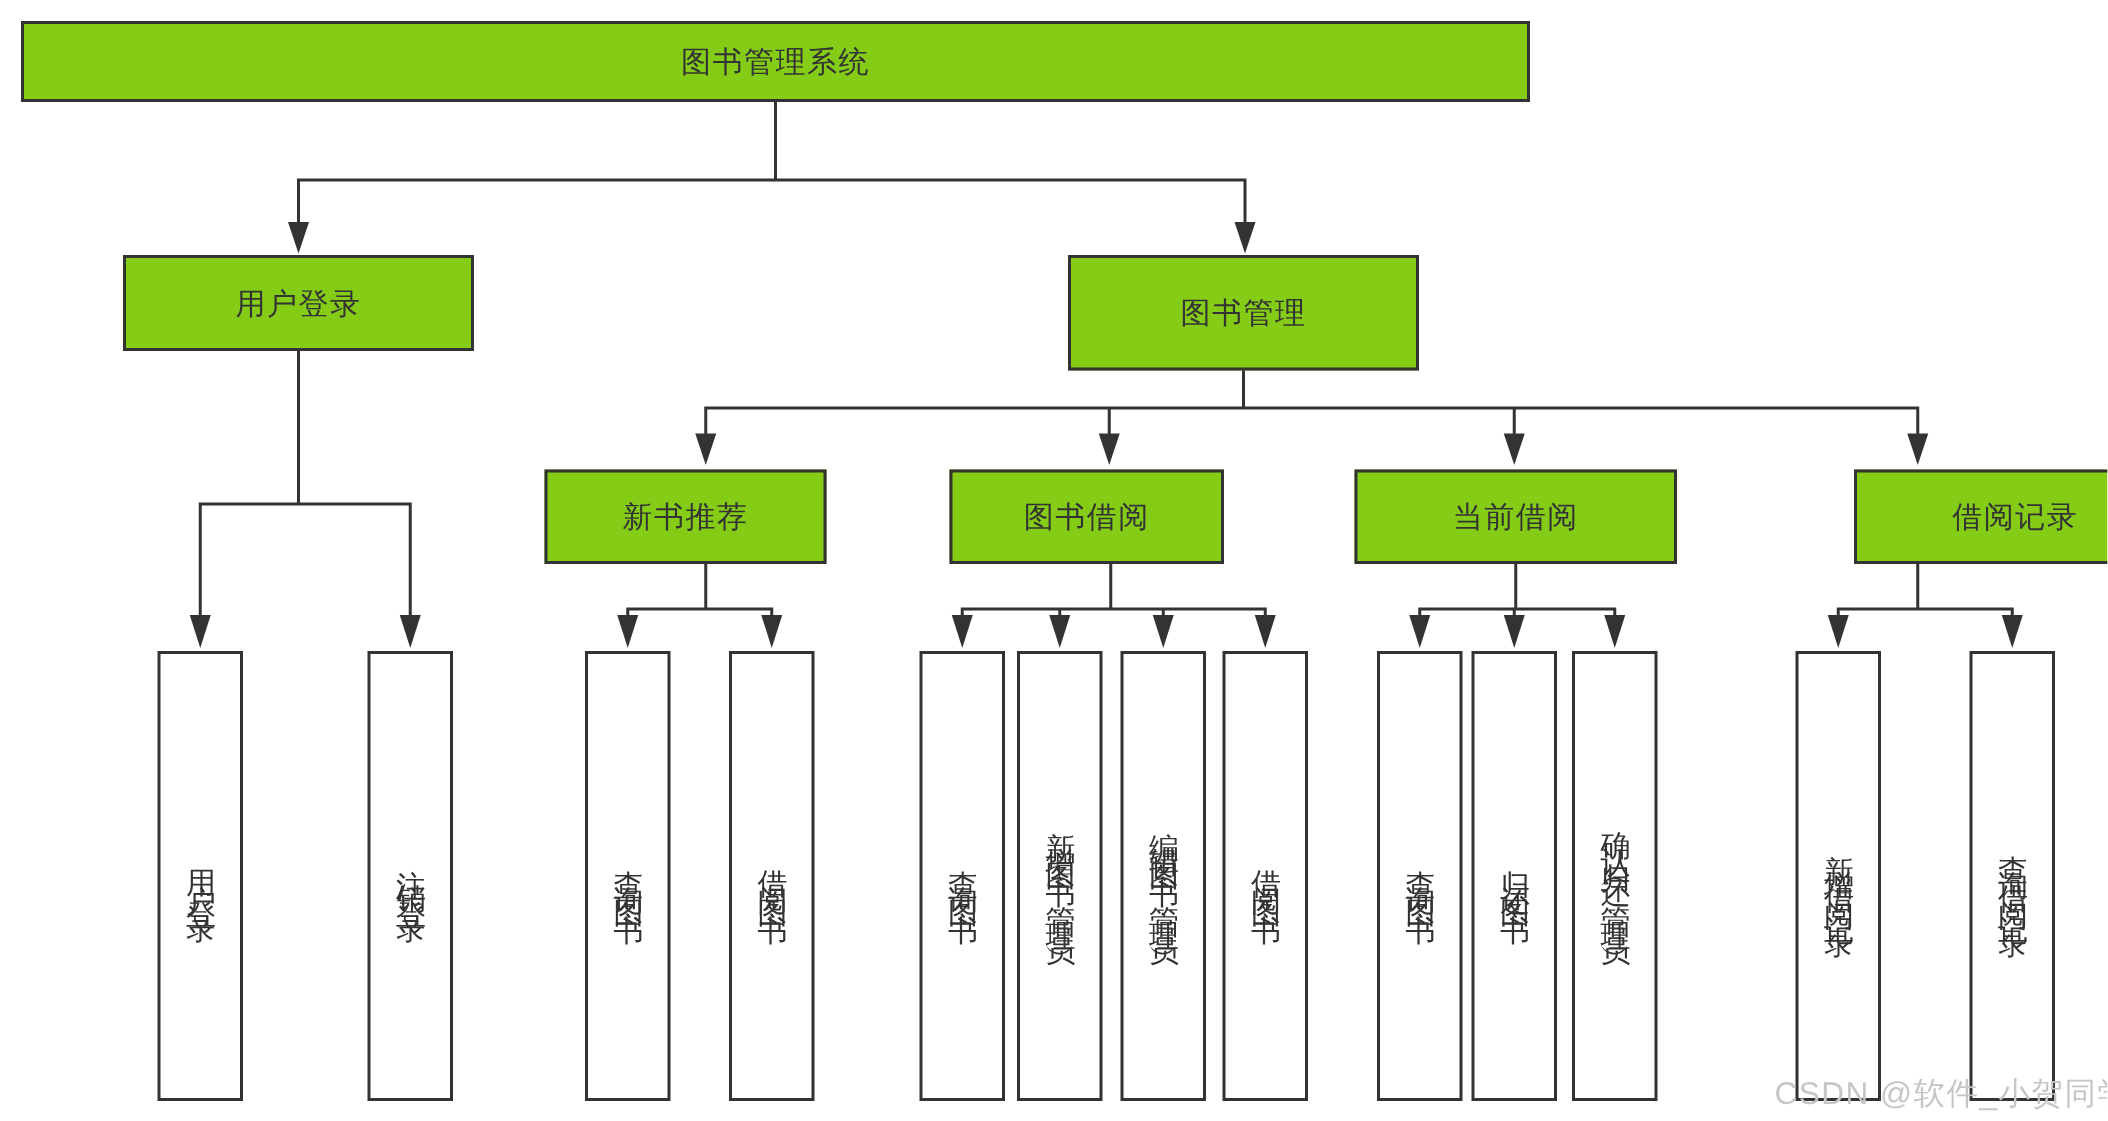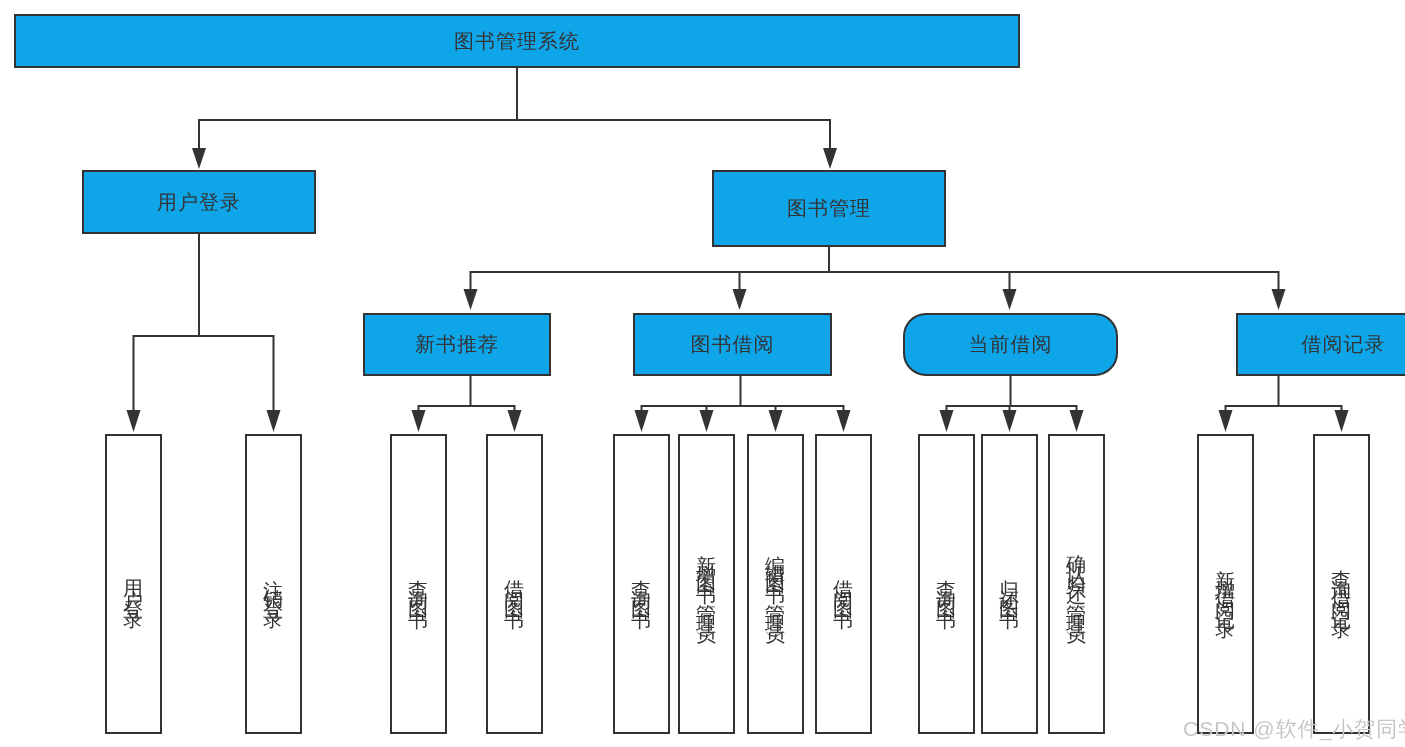--- a/index.html
+++ b/index.html
@@ -17,21 +17,21 @@
   }
   #connectors {
     position: absolute;
     left: 0;
     top: 0;
     pointer-events: none;
   }
   .box {
     position: absolute;
     box-sizing: border-box;
-    background: #0ea5e9;
+    background: #84cc16;
     border: 2px solid #333333;
     color: #333333;
     display: flex;
     align-items: center;
     justify-content: center;
     font-size: 20px;
     letter-spacing: 1px;
     white-space: nowrap;
     z-index: 2;
   }
@@ -120,24 +120,24 @@
   <div class="box" style="left:82px; top:170px; width:234px; height:64px;">
     <span>用户登录</span>
   </div>
   <div class="box" style="left:712px; top:170px; width:234px; height:77px;">
     <span>图书管理</span>
   </div>
 
   <div class="box" style="left:363px; top:313px; width:188px; height:63px;">
     <span>新书推荐</span>
   </div>
-  <div class="box" style="left:633px; top:313px; width:199px; height:63px;">
+  <div class="box" style="left:633px; top:313px; width:183px; height:63px;">
     <span>图书借阅</span>
   </div>
-  <div class="box" style="left:903px; top:313px; width:215px; height:63px;border-radius:23px;">
+  <div class="box" style="left:903px; top:313px; width:215px; height:63px;">
     <span>当前借阅</span>
   </div>
   <div class="box" style="left:1236px; top:313px; width:215px; height:63px;">
     <span>借阅记录</span>
   </div>
 
   <div class="vbox" style="left:105px;">
     <span>用户登录</span>
   </div>
   <div class="vbox" style="left:245px;">

